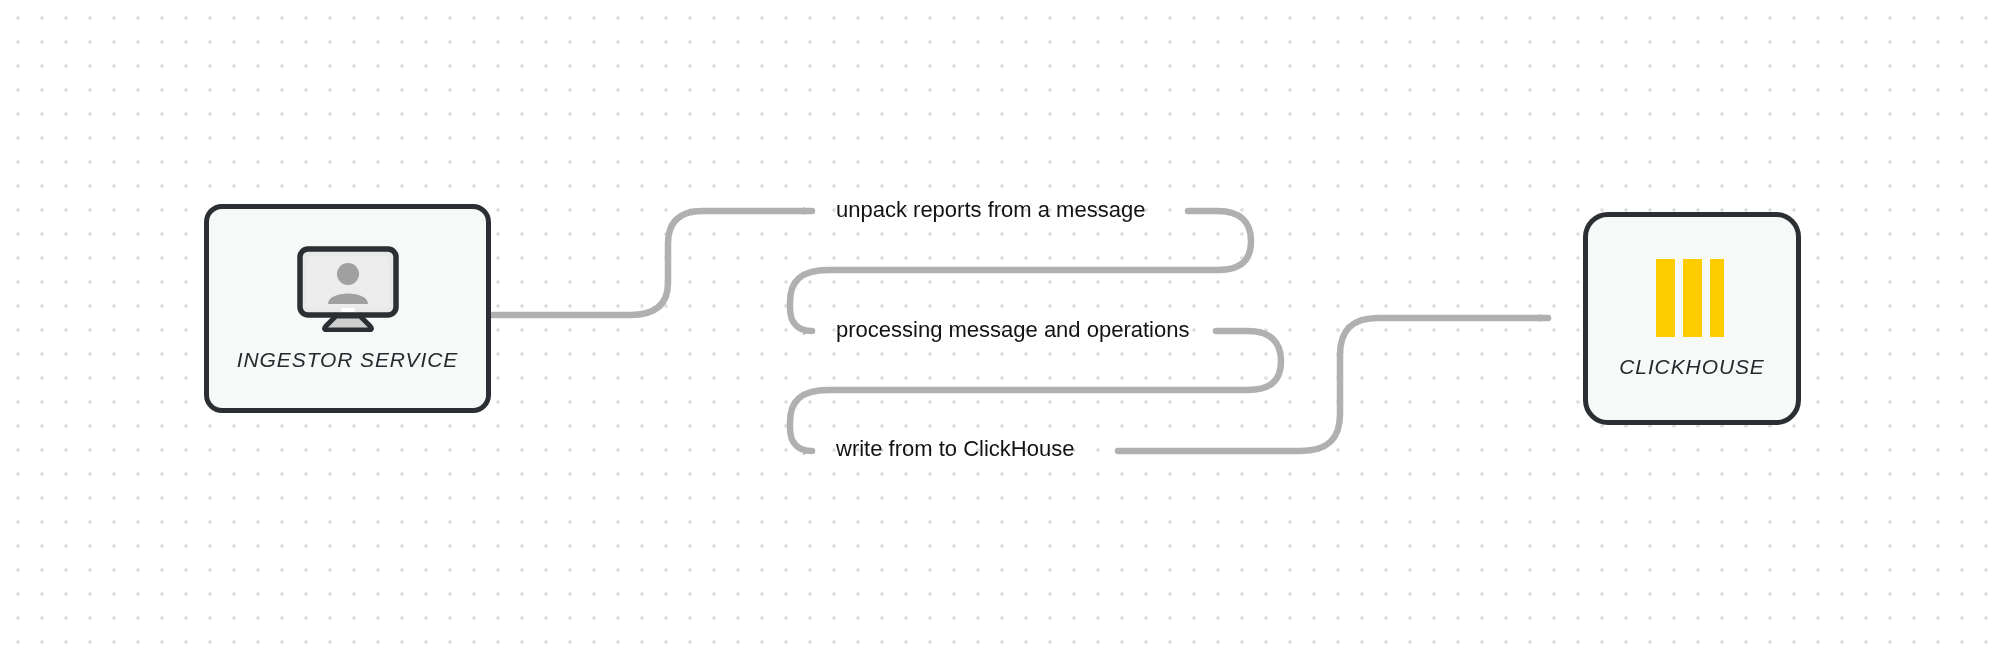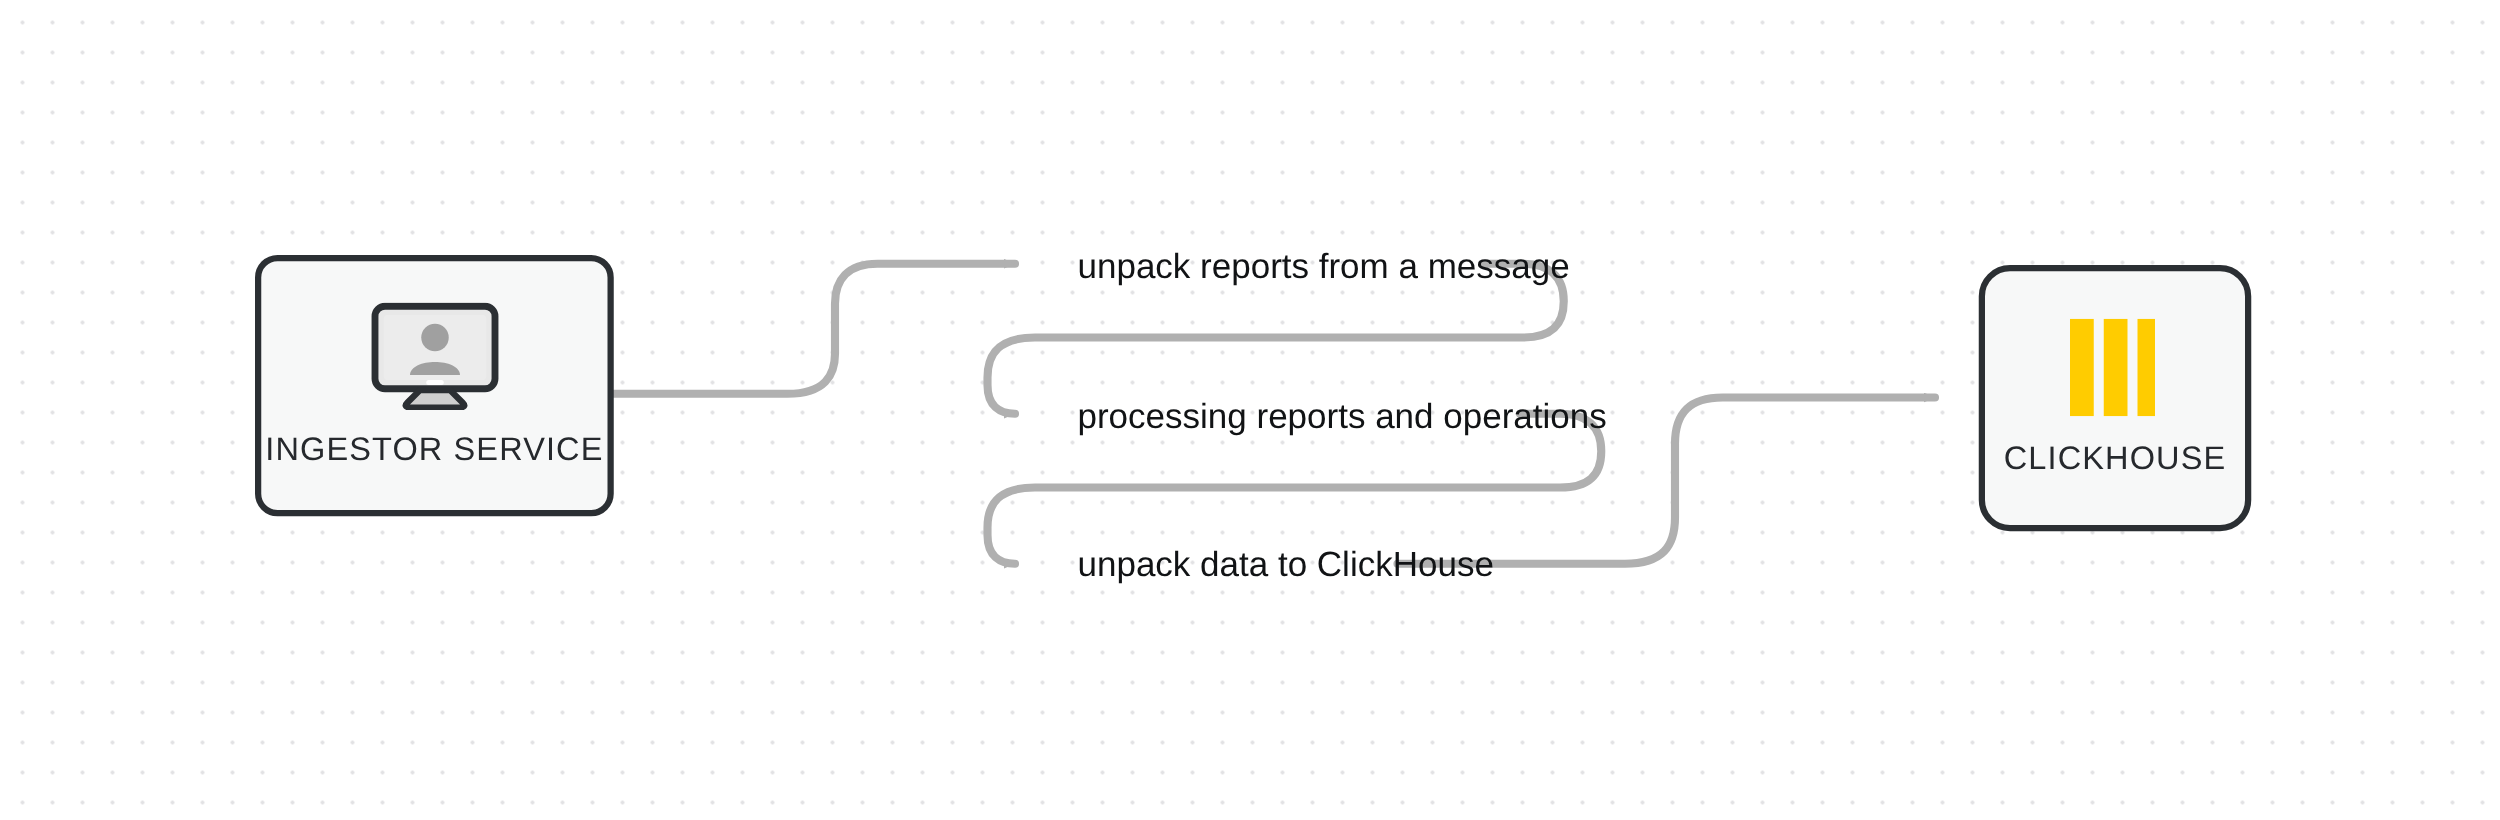--- a/index.html
+++ b/index.html
@@ -44,38 +44,38 @@
     height: 209px;
   }
   #node-clickhouse {
     left: 1583px;
     top: 212px;
     width: 218px;
     height: 213px;
     border-radius: 25px;
   }
   .node-label {
-    font-size: 26px;
+    font-size: 21px;
     letter-spacing: 0.9px;
     color: #26292d;
     text-align: left;
     white-space: nowrap;
+    font-style: italic;
   }
   #node-ingestor .node-label { margin-top: 16px; }
   #node-clickhouse .node-label { margin-top: 18px; }
   .icon-monitor { width: 104px; height: 86px; display: block; }
   .icon-ch-logo { width: 76px; height: 78px; display: block; }
   .edge-label {
     position: absolute;
-    font-size: 28px;
+    font-size: 22px;
     color: #111315;
     white-space: nowrap;
     line-height: 1;
     background: transparent;
-    margin-left: 26px;
   }
   #edge-label-1 { left: 836px; top: 199px; }
   #edge-label-2 { left: 836px; top: 319px; }
   #edge-label-3 { left: 836px; top: 438px; }
 </style>
 </head>
 <body>
 
 <div id="canvas">
 
@@ -143,16 +143,16 @@
       <svg class="icon-ch-logo" viewBox="0 0 76 78" xmlns="http://www.w3.org/2000/svg">
         <rect x="2" y="0" width="19" height="78" fill="#ffcc00"></rect>
         <rect x="29" y="0" width="19" height="78" fill="#ffcc00"></rect>
         <rect x="56" y="0" width="14" height="78" fill="#ffcc00"></rect>
       </svg>
     </span>
     <span class="node-label">CLICKHOUSE</span>
   </div>
 
   <div class="edge-label" id="edge-label-1">unpack reports from a message</div>
-  <div class="edge-label" id="edge-label-2">processing reports and operations</div>
-  <div class="edge-label" id="edge-label-3">unpack data to ClickHouse</div>
+  <div class="edge-label" id="edge-label-2">processing message and operations</div>
+  <div class="edge-label" id="edge-label-3">write from to ClickHouse</div>
 
 </div>
 
 </body></html>

